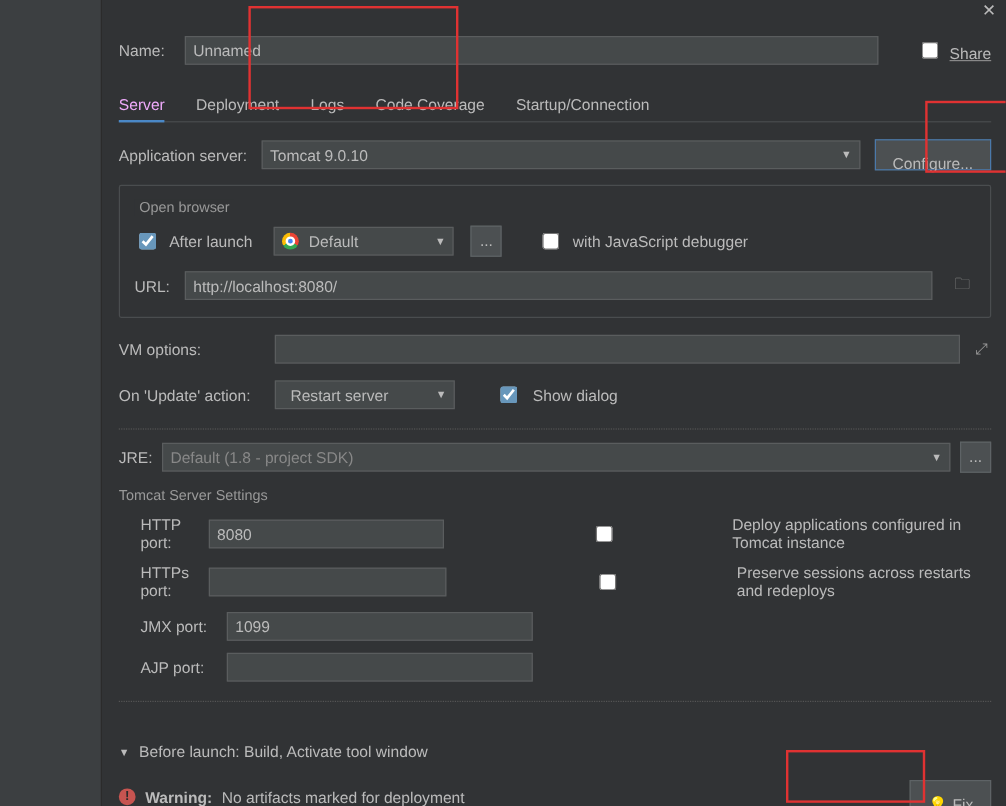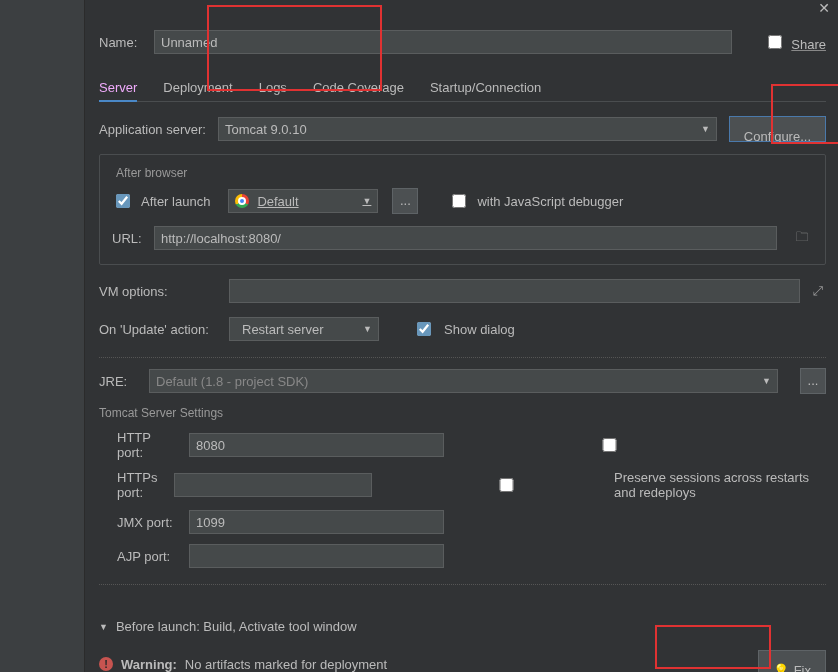--- a/index.html
+++ b/index.html
@@ -51,21 +51,21 @@
   .url-row .lbl { width:28px; }
   .url-row input { flex:1; }
   .folder-ico { color:#888; width:22px; text-align:center; }
   .vm-row { gap:10px; margin-top:14px; }
   .vm-row .lbl { width:120px; }
   .vm-row input { flex:1; }
   .expand-ico { color:#999; width:16px; text-align:center; }
   .upd-row { gap:10px; margin-top:14px; }
   .upd-row .lbl { width:120px; }
   .hr { border-top:1px dotted #555; margin:16px 0 10px 0; }
-  .jre-row { gap:22px; }
+  .jre-row { gap:8px; }
   .jre-row .lbl { width:28px; }
   .jre-row .combo { flex:1; color:#888; }
   .ts-label { font-size:12px; color:#999; margin-top:12px; }
   .port-row { gap:10px; margin-top:10px; align-items:center; }
   .port-row .lbl { width:80px; padding-left:18px; }
   .port-row input { width:255px; }
   .port-right { margin-left:24px; gap:8px; }
   .before-row { gap:8px; margin-top:24px; align-items:center; }
   .before-row .tri { font-size:9px; }
   .warn-row { gap:8px; margin-top:16px; align-items:center; }
@@ -111,25 +111,25 @@
     <div class="row app-row sec">
       <span class="lbl">Application server:</span>
       <div class="combo">
         <span>Tomcat 9.0.10</span>
         <span class="tri">▼</span>
       </div>
       <button class="btn" style="border:1px solid #4a79ab;">Configure...</button>
     </div>
 
     <div class="fieldset">
-      <div class="legend">After browser</div>
+      <div class="legend">Open browser</div>
       <div class="row cb-row">
         <input type="checkbox" checked="" style="">
         <span>After launch</span>
-        <div class="combo" style="width:150px; margin:0 6px 0 10px;text-decoration:underline;">
+        <div class="combo" style="width:150px; margin:0 6px 0 10px;">
           <span style="display:flex;align-items:center;gap:4px;">
             <span class="chrome-ico"></span>
             <span>Default</span>
           </span>
           <span class="tri">▼</span>
         </div>
         <button class="btn small">...</button>
         <span style="width:14px;"></span>
         <input type="checkbox" style="">
         <span>with JavaScript debugger</span>
@@ -169,20 +169,21 @@
       <button class="btn small">...</button>
     </div>
 
     <div class="ts-label">Tomcat Server Settings</div>
 
     <div class="row port-row">
       <span class="lbl">HTTP port:</span>
       <input type="text" value="8080" style="">
       <div class="row port-right">
         <input type="checkbox" style="">
+        <span>Deploy applications configured in Tomcat instance</span>
       </div>
     </div>
 
     <div class="row port-row">
       <span class="lbl">HTTPs port:</span>
       <input type="text" value="" style="">
       <div class="row port-right">
         <input type="checkbox" style="">
         <span>Preserve sessions across restarts and redeploys</span>
       </div>

